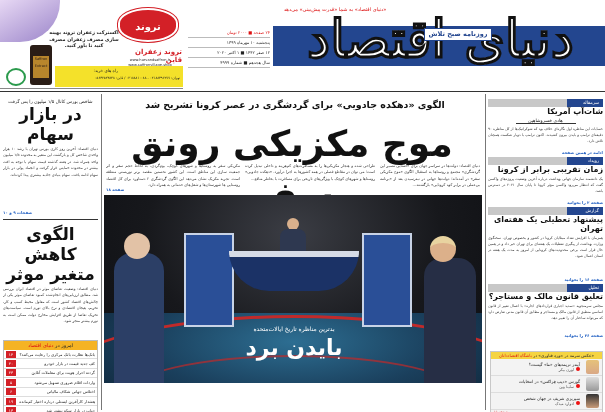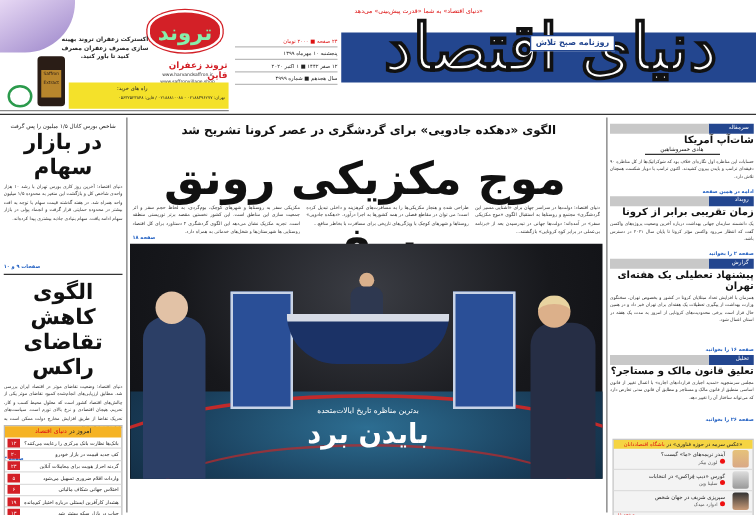--- a/index.html
+++ b/index.html
@@ -13,21 +13,21 @@
 #logo{left:283px;top:6px;width:315px;height:66px;font-family:"DejaVu Serif",serif;font-weight:bold;font-size:52px;line-height:66px;color:#fff;text-align:center;-webkit-text-stroke:1.3px #111;letter-spacing:-1px}
 #subtitle{left:424px;top:28px;width:68px;height:13px;background:#fff;border:1px solid #23468f;color:#23468f;font-size:6.5px;font-weight:bold;text-align:center;line-height:11px}
 #issue-box{left:188px;top:28px;width:82px}
 #issue-box div{font-size:4.2px;line-height:9px;border-bottom:1px solid #bbb;text-align:right;white-space:nowrap;color:#222}
 #issue-box .hl{color:#d11}
 
 #ad{left:0;top:0;width:183px;height:89px;background:#fff;border-bottom:1px solid #888;overflow:hidden}
 #ad-flower{left:0;top:0;width:60px;height:42px;background:linear-gradient(150deg,#e7d8f4,#9a84c9);border-bottom-right-radius:40px}
 #ad-bottle{left:30px;top:45px;width:22px;height:40px;background:#2a1d16;border-radius:3px}
 #ad-bottle-label{left:33px;top:56px;width:16px;height:22px;background:#b8862c;font-size:3.5px;color:#2a1d16;text-align:center;line-height:7px}
-#ad-logo{left:118px;top:8px;width:60px;height:34px;background:#d32027;border-radius:50%/45%;color:#86efac;font-weight:bold;font-size:17px;text-align:center;line-height:34px;border:2px solid #fff;box-shadow:0 0 0 1px #d32027}
+#ad-logo{left:118px;top:8px;width:60px;height:34px;background:#d32027;border-radius:50%/45%;color:#ffffff;font-weight:bold;font-size:10px;text-align:center;line-height:34px;border:2px solid #fff;box-shadow:0 0 0 1px #d32027}
 #ad-text{left:48px;top:30px;width:72px;font-size:4.8px;line-height:6.5px;font-weight:bold;color:#222;text-align:center}
 #ad-brand{left:118px;top:48px;width:64px;font-size:7px;color:#d32027;font-weight:bold;text-align:right}
 #ad-web{left:118px;top:58px;width:64px;font-size:3.6px;color:#333;text-align:center;line-height:5px;direction:ltr}
 #ad-yellow{left:55px;top:66px;width:128px;height:21px;background:#f4e12a}
 #ad-buy{left:58px;top:68px;width:60px;font-size:4.2px;color:#222;text-align:right}
 #ad-phones{left:58px;top:76px;width:122px;font-size:3.4px;color:#222;text-align:right;white-space:nowrap}
 #ad-emblem{left:6px;top:68px;width:20px;height:18px;border:2px solid #2b9a4c;border-radius:50%}
 
 .hrule{height:1px;background:#333}
 
@@ -153,21 +153,21 @@
 <div id="lcol" class="abs">
   <div class="lkicker">شاخص بورس کانال ۱/۵ میلیون را پس گرفت</div>
   <div class="lhead">
     <div>در بازار سهام</div>
   </div>
   <div class="lbody" style="height:64px;overflow:hidden">دنیای اقتصاد: آخرین روز کاری بورس تهران با رشد ۱۰ هزار واحدی شاخص کل و بازگشت این متغیر به محدوده ۱/۵ میلیون واحد همراه شد. در هفته گذشته قیمت سهام با توجه به افت بیشتر در محدوده حمایتی قرار گرفت و انجماد پولی در بازار سهام ادامه یافت. سهام بنیادی جاذبه بیشتری پیدا کرده‌اند.</div>
   <div class="pagelink" style="text-align:left">صفحات ۹ و ۱۰</div>
   <div class="hrule" style="margin:4px 0"></div>
   <div class="lhead" style="margin-top:4px">
     <div>الگوی کاهش</div>
-    <div>تقاضای راکس</div>
+    <div>متغیر موثر</div>
   </div>
   <div class="lbody" style="height:58px;overflow:hidden">دنیای اقتصاد: وضعیت تقاضای موثر در اقتصاد ایران بررسی شد. مطابق ارزیابی‌های انجام‌شده کمبود تقاضای موثر یکی از چالش‌های اقتصاد کشور است که معلول محیط کسب و کار، تحریم، هیجان اقتصادی و نرخ بالای تورم است. سیاست‌های تحریک تقاضا از طریق افزایش مخارج دولت ممکن است به تورم بیشتر منجر شود.</div>
   <div class="pagelink" style="text-align:left">صفحه ۳</div>
 </div>
 
 <div id="today-box" class="abs">
   <div id="today-head"><span>امروز در</span> <span class="red">دنیای اقتصاد</span></div>
   <div class="today-row">
       <span class="t">بانک‌ها نظارت بانک مرکزی را رعایت می‌کنند؟</span>
       <span class="num">۱۲</span>

